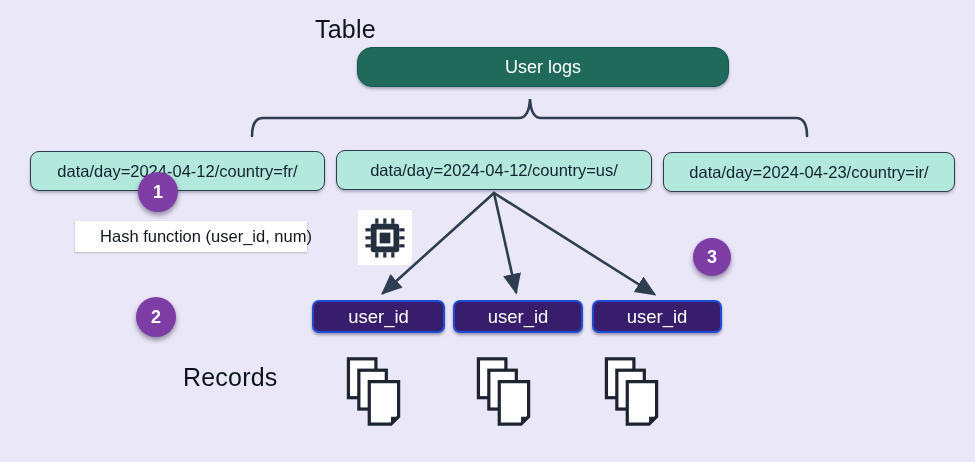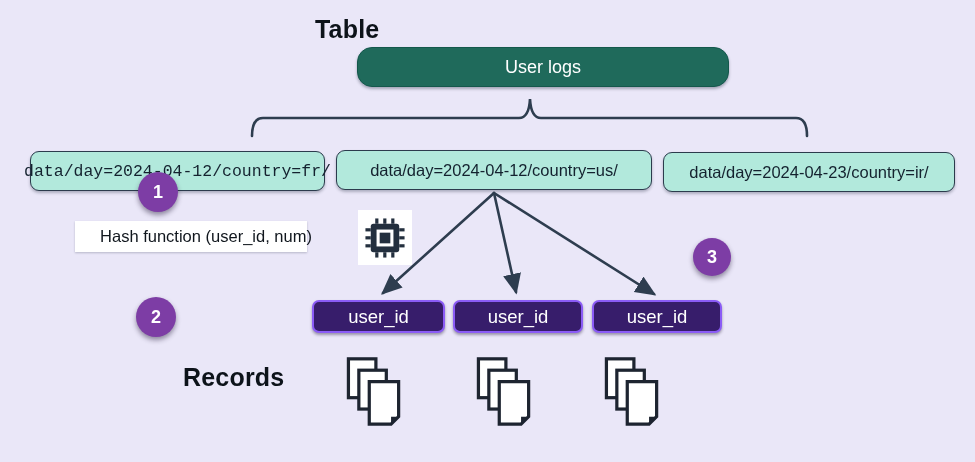--- a/index.html
+++ b/index.html
@@ -9,21 +9,21 @@
   }
   .canvas{
     position:relative;
     width:975px;height:462px;
     background:#eae7f8;
     overflow:hidden;
   }
   .abs{position:absolute;}
   .big-label{
     font-size:25px;
-    font-weight:700;
+    font-weight:400;
     color:#0d131a;
     letter-spacing:0.2px;
     white-space:nowrap;
   }
   .table-node{
     left:357px;top:47px;width:370px;height:38px;
     background:#1f6a5b;
     border:1px solid #14584c;
     border-radius:15px;
     box-shadow:0 2px 3px rgba(30,40,60,0.35);
@@ -34,21 +34,21 @@
     height:40px;
     background:#b2e9dc;
     border:1.6px solid #2c3b4d;
     border-radius:9px;
     box-shadow:0 2px 3px rgba(30,40,60,0.3);
     display:flex;align-items:center;justify-content:center;
     color:#14222f;font-size:16.5px;
     white-space:nowrap;
     box-sizing:border-box;
   }
-  .p1{left:30px;top:151px;width:295px;font-family:Liberation Mono, monospace;}
+  .p1{left:30px;top:151px;width:295px;}
   .p2{left:336px;top:150px;width:316px;}
   .p3{left:663px;top:152px;width:292px;}
   .badge{
     width:40px;height:40px;border-radius:50%;
     background:#7d3da5;
     box-shadow:0 3px 5px rgba(30,20,50,0.45);
     display:flex;align-items:center;justify-content:center;
     color:#ffffff;font-size:18px;font-weight:bold;
     z-index:6;
   }
@@ -63,21 +63,21 @@
     padding-left:30px;box-sizing:border-box;
   }
   .chip-box{
     left:358px;top:210px;width:54px;height:55px;
     background:#ffffff;
     display:flex;align-items:center;justify-content:center;
   }
   .bucket{
     top:300px;height:33px;
     background:#371d6b;
-    border:2px solid #8b5cf6;
+    border:2px solid #1d4ed8;
     border-radius:7px;
     box-shadow:0 2px 3px rgba(30,20,50,0.4);
     display:flex;align-items:center;justify-content:center;
     color:#ffffff;font-size:18.5px;
     box-sizing:border-box;
     z-index:2;
   }
   .b-1{left:312px;width:133px;}
   .b-2{left:453px;width:130px;}
   .b-3{left:592px;width:130px;}

